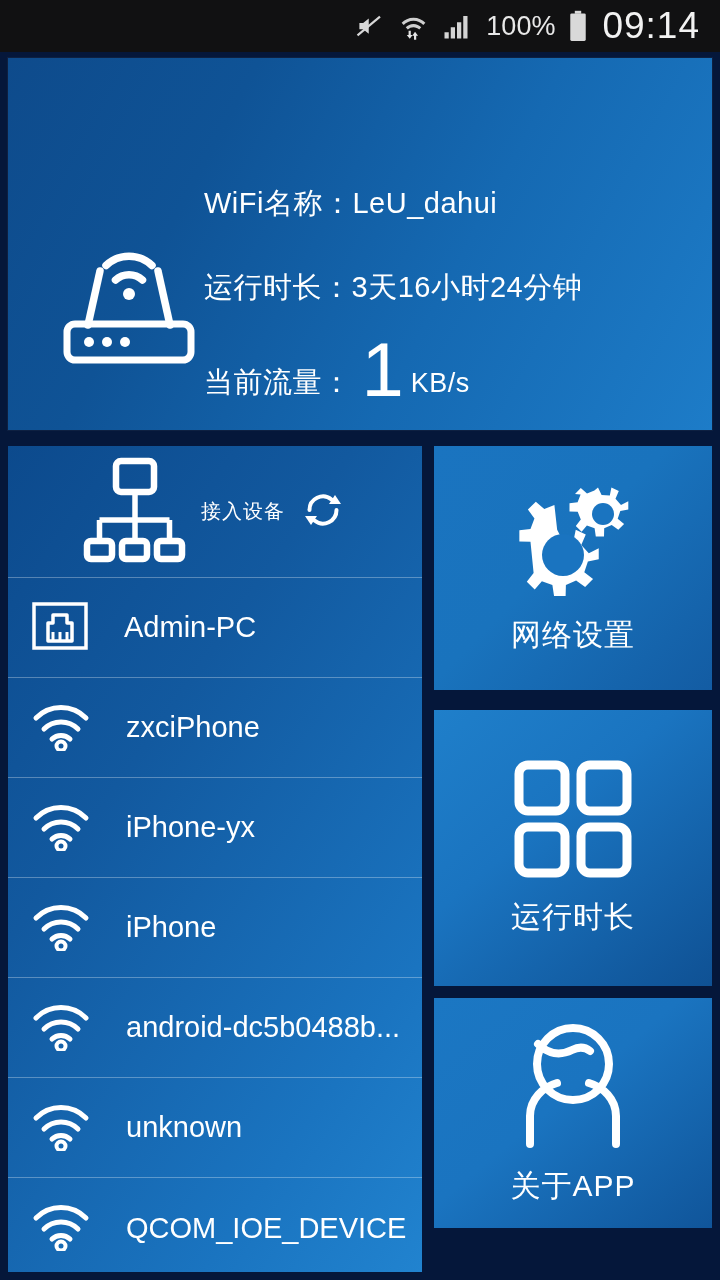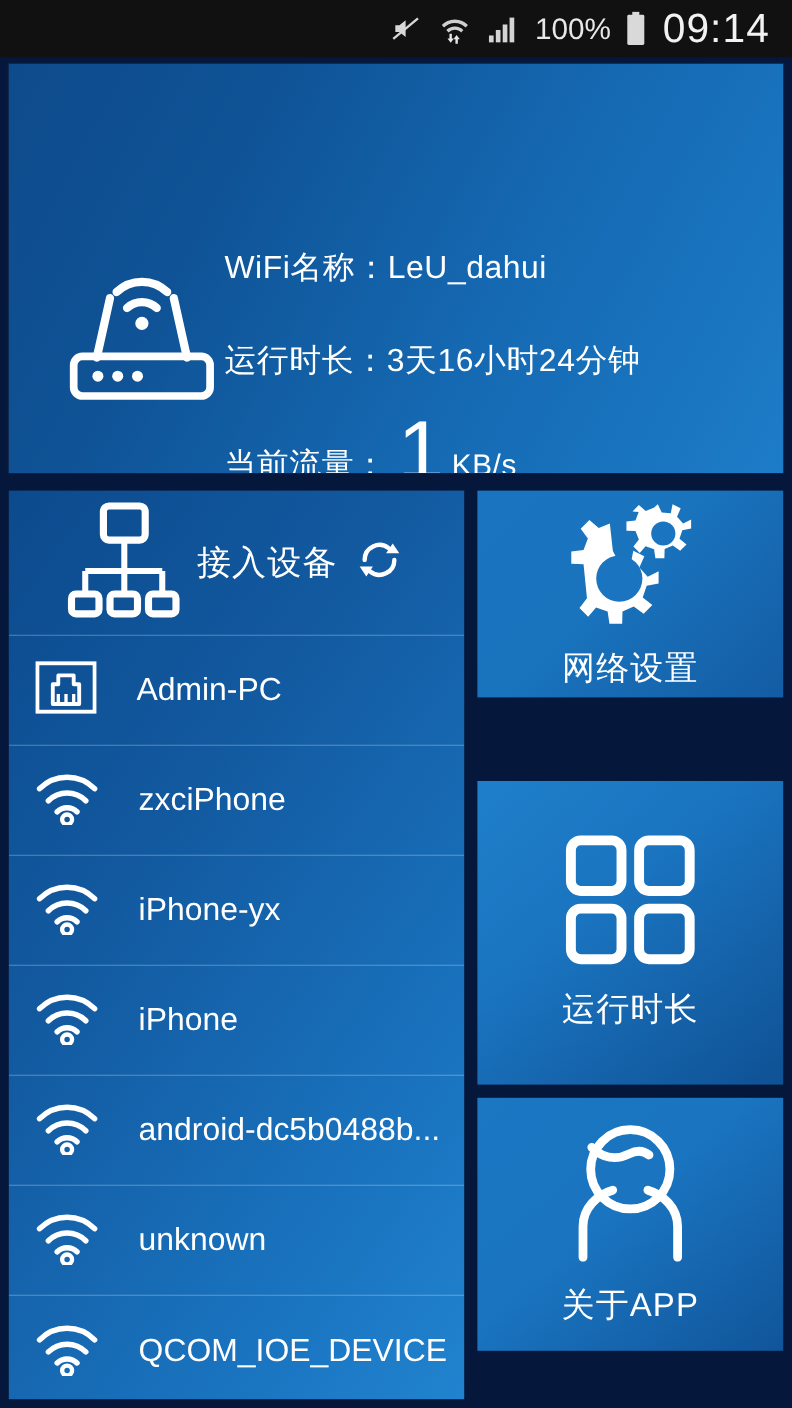--- a/index.html
+++ b/index.html
@@ -38,21 +38,21 @@
   .header-card {
     position:absolute; left:8px; top:58px;
     width:704px; height:372px;
     background:
       linear-gradient(118deg, #0e4b8c 0%, #0f5396 28%, #1569b2 62%, #1d7cc8 100%);
     box-shadow:0 0 0 1px rgba(255,255,255,.04);
     overflow:hidden;
   }
   .router-icon { position:absolute; left:50px; top:175px; }
   .hdr-lines {
-    position:absolute; left:196px; top:126px; color:#ffffff;margin-top:40px;
+    position:absolute; left:196px; top:126px; color:#ffffff;
   }
   .hdr-line1 { font-size:29px; letter-spacing:.5px; }
   .hdr-line2 { font-size:29px; letter-spacing:.5px; margin-top:44px; }
   .hdr-line3 {
     margin-top:30px; display:flex; align-items:flex-end;
     font-size:29px; letter-spacing:.5px;
   }
   .flow-num {
     font-size:76px; line-height:.85; margin-left:10px;
     font-weight:400; letter-spacing:0;
@@ -64,42 +64,42 @@
     position:absolute; left:8px; top:446px;
     width:414px; height:826px;
     background:linear-gradient(125deg,#0c4a8d 0%,#12599f 35%,#1a74c0 78%,#2183cf 100%);
     overflow:hidden;
   }
   .devices-head {
     height:132px; display:flex; align-items:center;
     justify-content:center; gap:14px;
     border-bottom:1px solid rgba(255,255,255,.30);
   }
-  .devices-title { color:#fff; font-size:31px; letter-spacing:1px; }
+  .devices-title { color:#fff; font-size:20px; letter-spacing:1px; }
   .device-row {
     height:100px; display:flex; align-items:center;
     border-bottom:1px solid rgba(255,255,255,.30);
     padding-left:24px;
   }
   .device-row:last-child { border-bottom:none; }
   .device-name {
     color:#ffffff; font-size:29px; margin-left:36px;
     white-space:nowrap; overflow:hidden;
   }
 
   
   .tile {
     position:absolute; left:434px; width:278px;
     display:flex; flex-direction:column;
     align-items:center; justify-content:center;
     overflow:hidden;
   }
   .tile-label { color:#fff; font-size:30px; letter-spacing:1px; margin-top:14px; }
   #tile-net {
-    top:446px; height:188px;
+    top:446px; height:244px;
     background:linear-gradient(135deg,#1a74c0 0%,#1973bd 45%,#135ca3 100%);
   }
   #tile-adv {
     top:710px; height:276px;
     background:linear-gradient(140deg,#1f7fca 0%,#1a74c0 40%,#0f5194 100%);
   }
   #tile-about {
     top:998px; height:230px;
     background:linear-gradient(140deg,#1b77c3 0%,#1a74c0 45%,#10559a 100%);
   }

